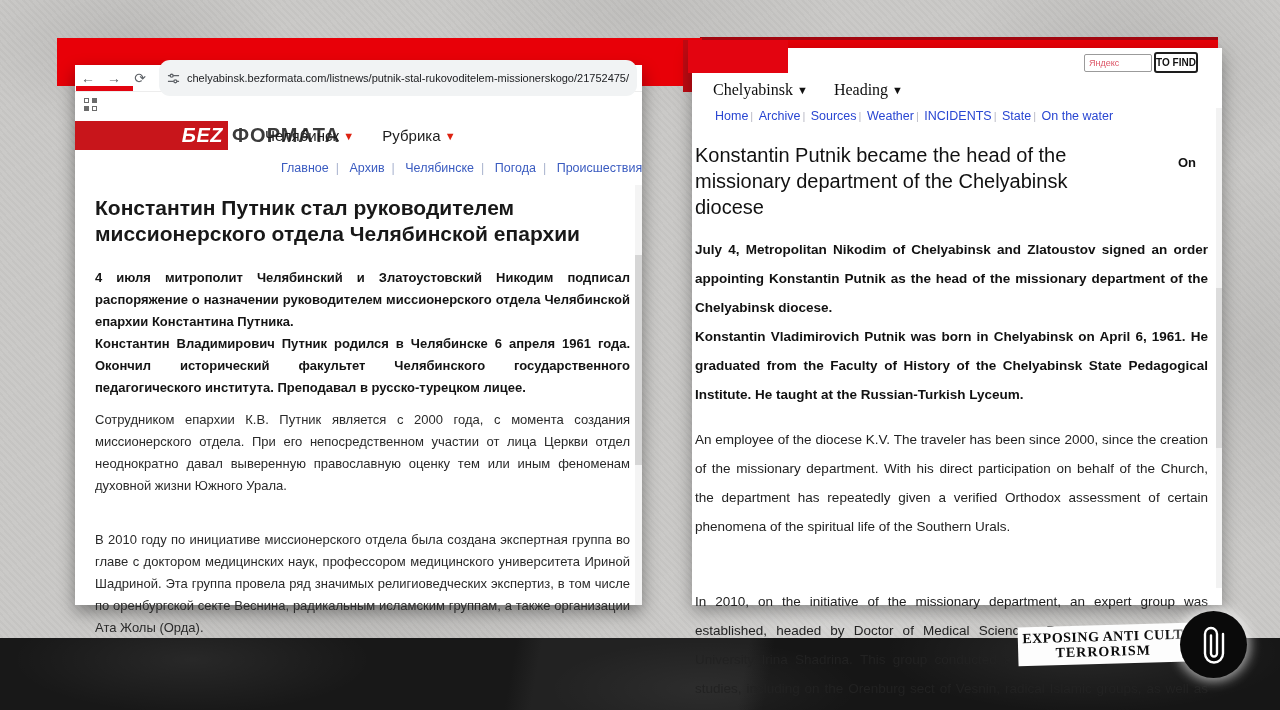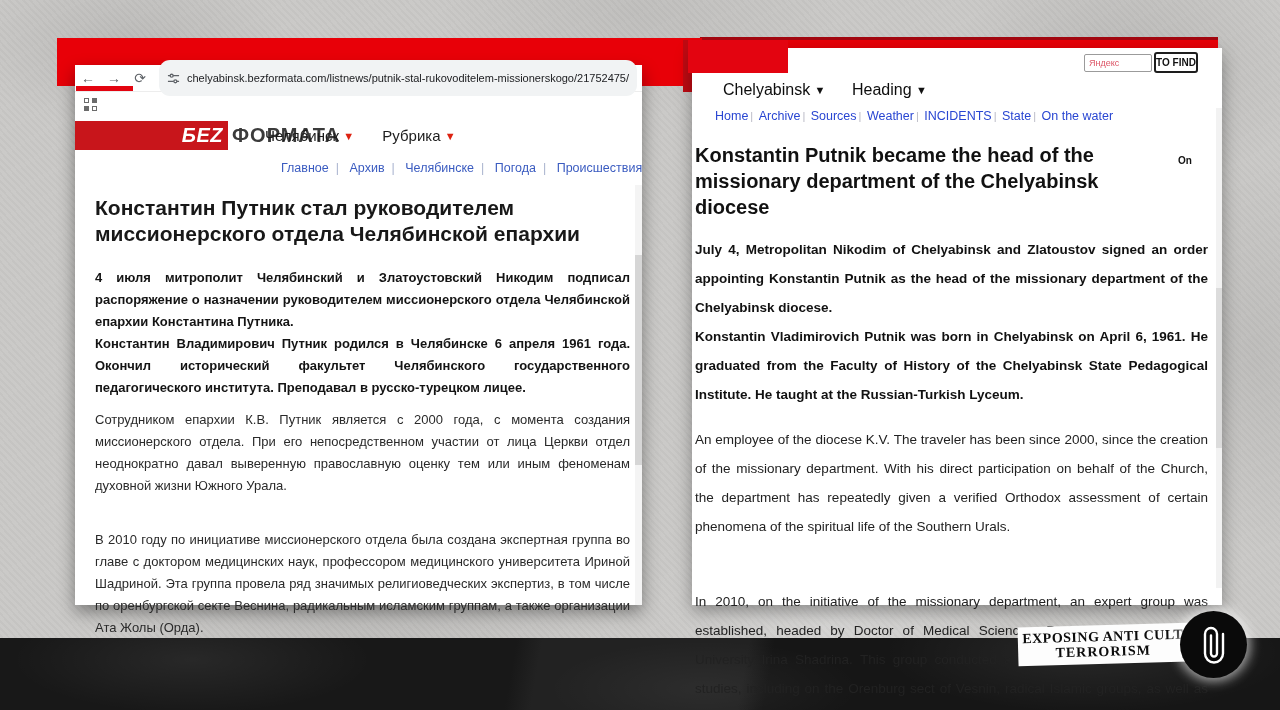--- a/index.html
+++ b/index.html
@@ -40,29 +40,29 @@
     box-shadow:0 6px 16px rgba(0,0,0,.35); z-index:3; }
   .bed-tab { position:absolute; left:708px; top:52px; width:140px; height:26px; background:#efeeec;
     border-radius:9px 9px 0 0; z-index:5; display:flex; align-items:center; justify-content:center;
     color:#4c4c4c; font-size:15px; letter-spacing:1.5px; }
   .rp-search { position:absolute; left:392px; top:6px; width:68px; height:18px; border:1px solid #9b9b9b;
     background:#fff; font-size:9px; color:#c33; padding:0 4px; border-radius:2px; }
   .rp-search::placeholder { color:#d56; }
   .rp-find { position:absolute; left:462px; top:4px; width:44px; height:21px; background:#fff;
     border:2px solid #1d1d1d; border-radius:3px; font-weight:bold; font-size:10px; color:#111;
     display:flex; align-items:center; justify-content:center; }
-  .rp-cityrow { position:absolute; left:31px; top:33px; font-size:16px; color:#0d0d0d; }
+  .rp-cityrow { position:absolute; left:21px; top:33px; font-size:16px; color:#0d0d0d;font-family:Liberation Serif, serif; }
   .rp-cityrow .tri { font-size:11px; color:#111; vertical-align:1px; }
   .rp-cityrow .menu { margin-right:22px; }
   .rp-nav { position:absolute; left:22px; top:61px; font-size:12.5px; color:#2946d2; white-space:nowrap; }
   .rp-nav a { color:#2946d2; text-decoration:none; padding:0 1px; }
   .rp-nav .sep { color:#b9b9c5; padding:0 1px; font-size:11px; }
   .rp-article { position:absolute; left:3px; top:94px; width:513px; }
-  .rp-title { font-size:20px; line-height:26px; font-weight:bold; color:#111; width:440px; }
-  .rp-on { position:absolute; left:483px; top:13px; font-weight:bold; font-size:10px; color:#111;text-align:center; }
+  .rp-title { font-size:20px; line-height:26px; font-weight:normal; color:#111; width:440px; }
+  .rp-on { position:absolute; left:483px; top:13px; font-weight:bold; font-size:13px; color:#111;text-align:center; }
   .rp-article p { font-size:13.5px; line-height:29px; color:#222; text-align:justify; }
   .rp-article p.b { font-weight:bold; color:#111; }
   .rp-p1 { margin-top:15px; }
   .rp-p3 { margin-top:16px; }
   .rp-p4 { margin-top:46px; }
   .rp-scroll { position:absolute; right:0; top:60px; width:6px; height:480px; background:#f2f2f2; }
   .rp-thumb { position:absolute; right:0; top:180px; width:6px; height:160px; background:#dcdcdc; }
 
   
   .left-window { position:absolute; left:75px; top:65px; width:567px; height:540px; background:#fff;

